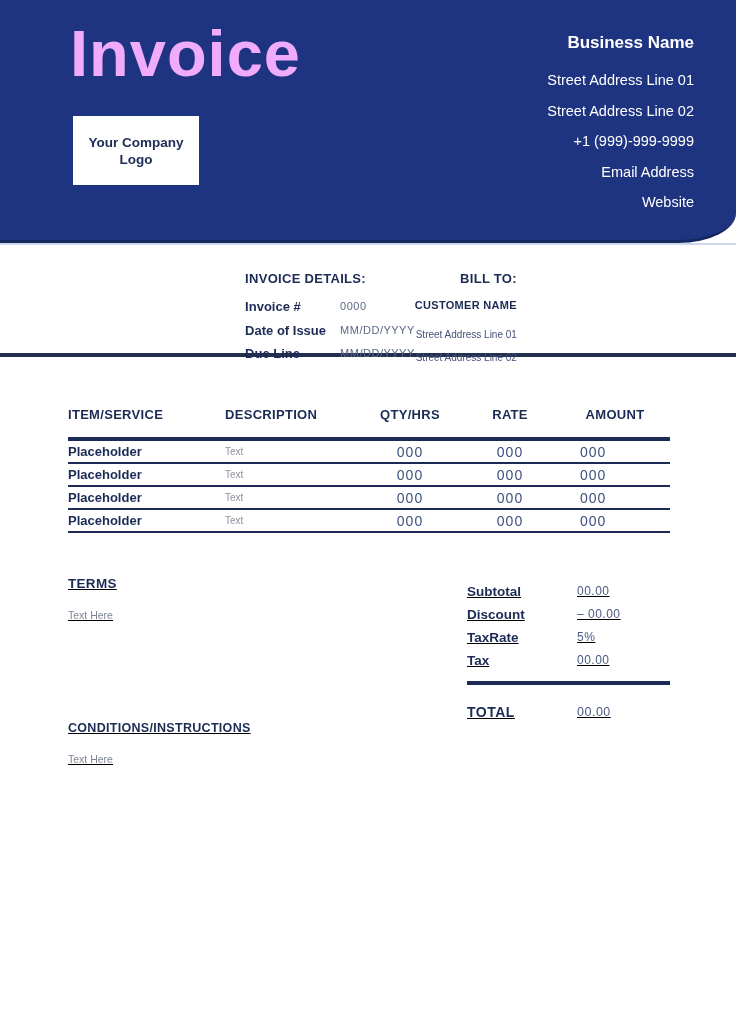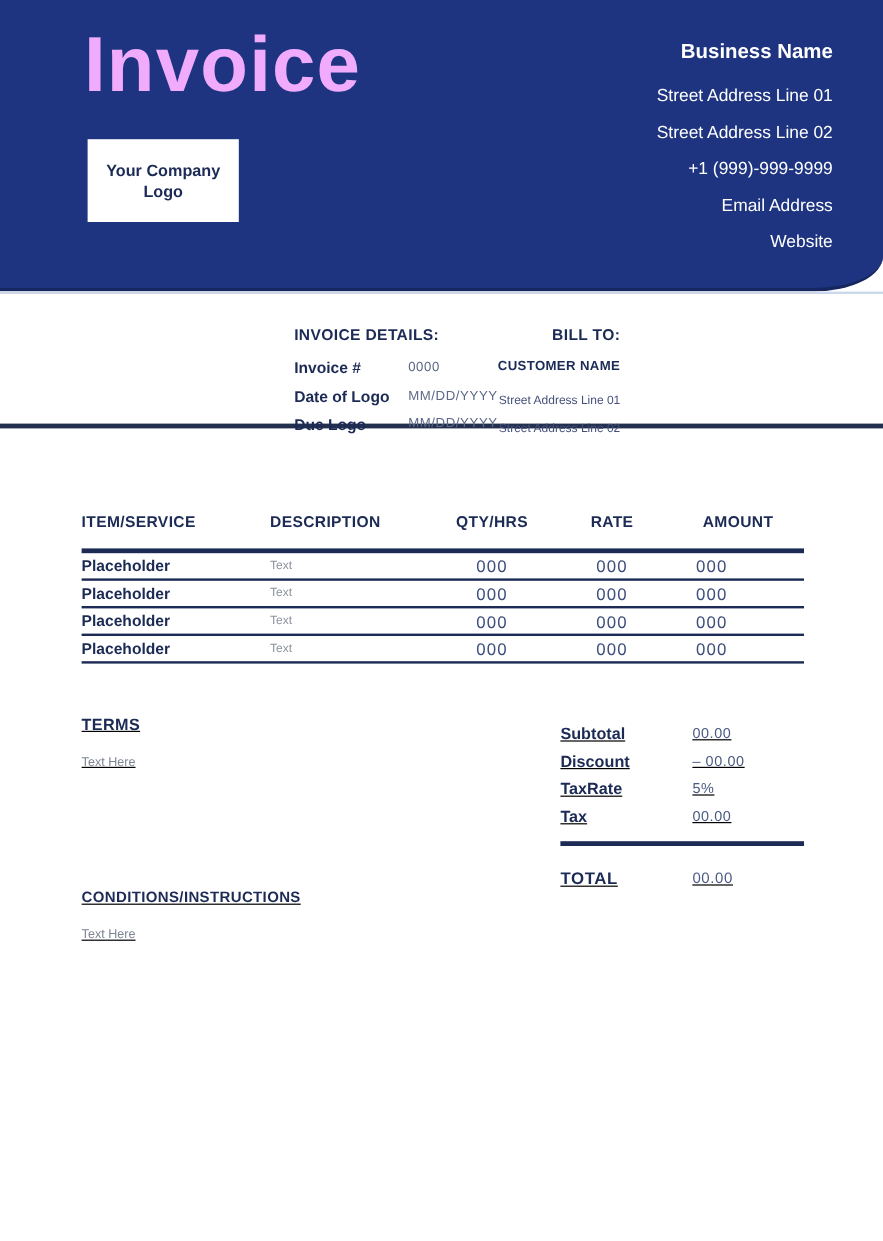--- a/index.html
+++ b/index.html
@@ -41,21 +41,21 @@
   .detail-label { width:95px; font-size:13px; font-weight:700; color:#1c2b55; }
   .detail-value { font-size:11px; color:#5c6888; letter-spacing:.5px; }
   .billto { text-align:right; }
   .billto-heading { font-size:13px; font-weight:700; color:#1c2b55; letter-spacing:.3px; margin-bottom:13px; }
   .billto-customer { font-size:11px; font-weight:700; color:#1c2b55; letter-spacing:.3px; margin-bottom:12px; }
   .billto-line { font-size:10px; color:#44507a; line-height:23px; }
 
   .page-divider { height:4px; background:#232f4e; }
 
   
-  .items { margin:0 66px 0 68px; padding-top:70px; }
+  .items { margin:0 66px 0 68px; padding-top:50px; }
   .tgrid { display:grid; grid-template-columns:147px 1fr 100px 100px 110px; align-items:center; }
   .th { font-size:13px; font-weight:700; color:#1c2b55; letter-spacing:.3px; }
   .th.c { text-align:center; }
   .th.pad { padding-left:10px; }
   .thick-rule { height:4px; background:#1c2b55; margin-top:15px; }
   .trow { height:23px; border-bottom:2px solid #1c2b55; }
   .td-item { font-size:13px; font-weight:700; color:#1c2b55; }
   .td-desc { font-size:10px; color:#8c919d; padding-left:10px; }
   .td-num { font-size:14px; color:#3e4f7d; letter-spacing:1px; text-align:center; }
   .td-num.amt { text-align:left; padding-left:20px; }
@@ -113,25 +113,25 @@
   <div class="light-strip"></div>
 
   <div class="details">
     <div>
       <div class="details-heading">INVOICE DETAILS:</div>
       <div class="detail-row">
         <span class="detail-label">Invoice #</span>
         <span class="detail-value">0000</span>
       </div>
       <div class="detail-row">
-        <span class="detail-label">Date of Logo</span>
+        <span class="detail-label">Date of Issue</span>
         <span class="detail-value">MM/DD/YYYY</span>
       </div>
       <div class="detail-row">
-        <span class="detail-label">Due Logo</span>
+        <span class="detail-label">Due Line</span>
         <span class="detail-value">MM/DD/YYYY</span>
       </div>
     </div>
     <div class="billto">
       <div class="billto-heading">BILL TO:</div>
       <div class="billto-customer">CUSTOMER NAME</div>
       <div class="billto-line">Street Address Line 01</div>
       <div class="billto-line">Street Address Line 02</div>
     </div>
   </div>

